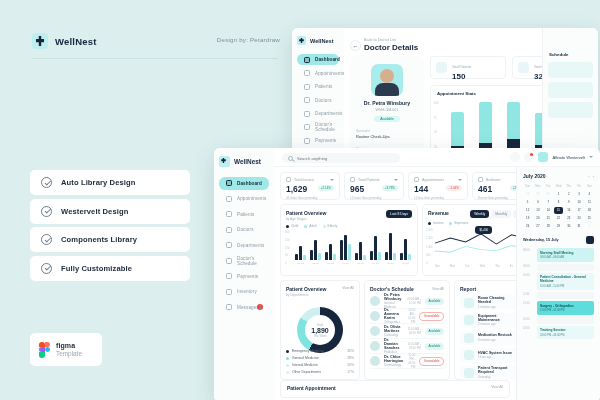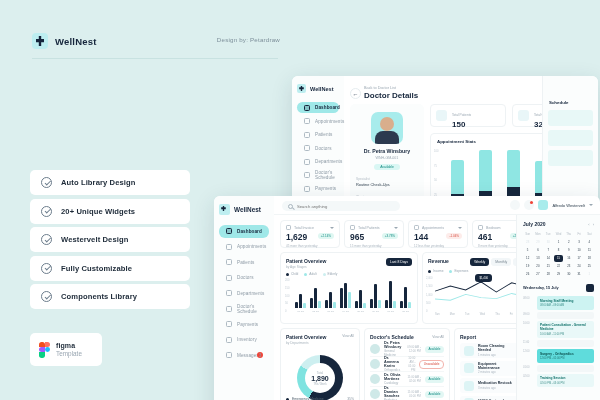--- a/index.html
+++ b/index.html
@@ -68,21 +68,20 @@
   .fg.d { left:5.5px; top:5.4px; background:#1abcfe; border-radius:50%;}
   .fg.e { left:0;     top:10.8px;background:#0acf83; border-radius:0 0 2.7px 2.7px;}
   .figma-txt b { display:block; font-size:7px; color:#1d2a38; letter-spacing:.1px;}
   .figma-txt i { display:block; font-size:6.4px; color:#9aa7b2; font-style:normal; margin-top:1px;}
 
   
   .mock {
     position:absolute; background:#fff; border-radius:6px;
     box-shadow:0 6px 22px rgba(25,60,80,.14);
     overflow:hidden;
-    margin-top:48px;
   }
   
   .mock-back { left:292px; top:28px; width:306px; height:150px; }
   
   .mock-front { left:214px; top:148px; width:386px; height:254px; }
 
   .m-sidebar { position:absolute; left:0; top:0; bottom:0; background:#fbfdfd; }
   .m-logo { display:flex; align-items:center; gap:4px; }
   .m-logo .brand-mark { width:9px;height:9px;border-radius:2px;}
   .m-logo .brand-mark:before{left:2.2px;top:1.6px;width:4.6px;height:5.8px;}
@@ -243,33 +242,29 @@
   <div class="rule"></div>
 
 
   <div class="features" id="featureList">
       <div class="feat">
     <span class="check"></span>
     <span>Auto Library Design</span>
       </div>
       <div class="feat">
     <span class="check"></span>
-    <span>20+ Unique Widgets</span>
+    <span>Westervelt Design</span>
       </div>
       <div class="feat">
     <span class="check"></span>
-    <span>Westervelt Design</span>
+    <span>Components Library</span>
       </div>
       <div class="feat">
     <span class="check"></span>
     <span>Fully Customizable</span>
-      </div>
-      <div class="feat">
-    <span class="check"></span>
-    <span>Components Library</span>
       </div>
     </div>
 
   <div class="figma-badge">
     <span class="figma-glyph">
       <i class="fg a"></i>
         <i class="fg b"></i>
         <i class="fg c"></i>
         <i class="fg d"></i>
         <i class="fg e"></i>

